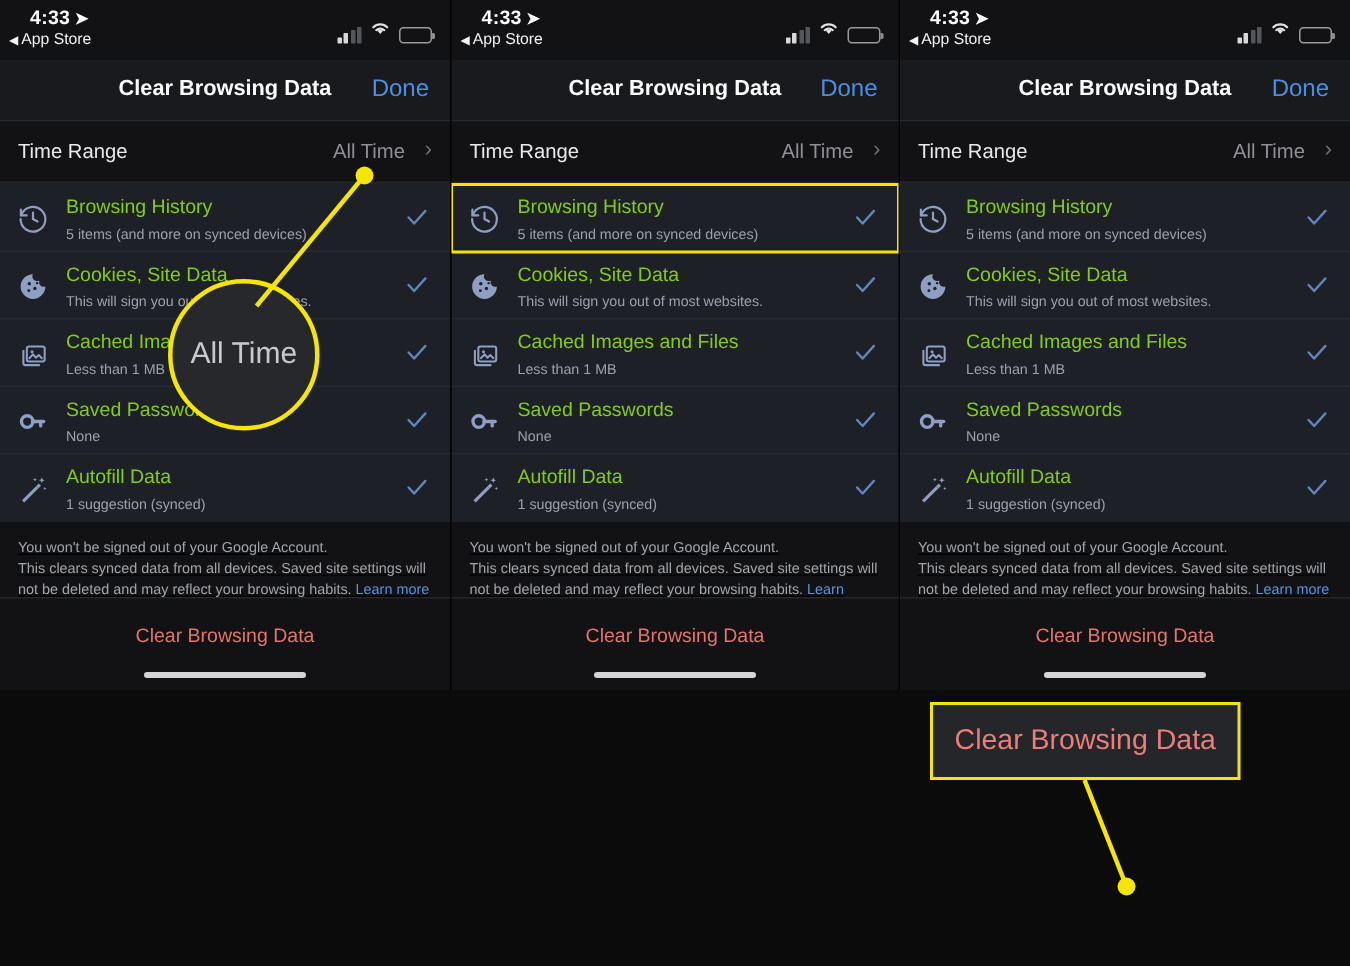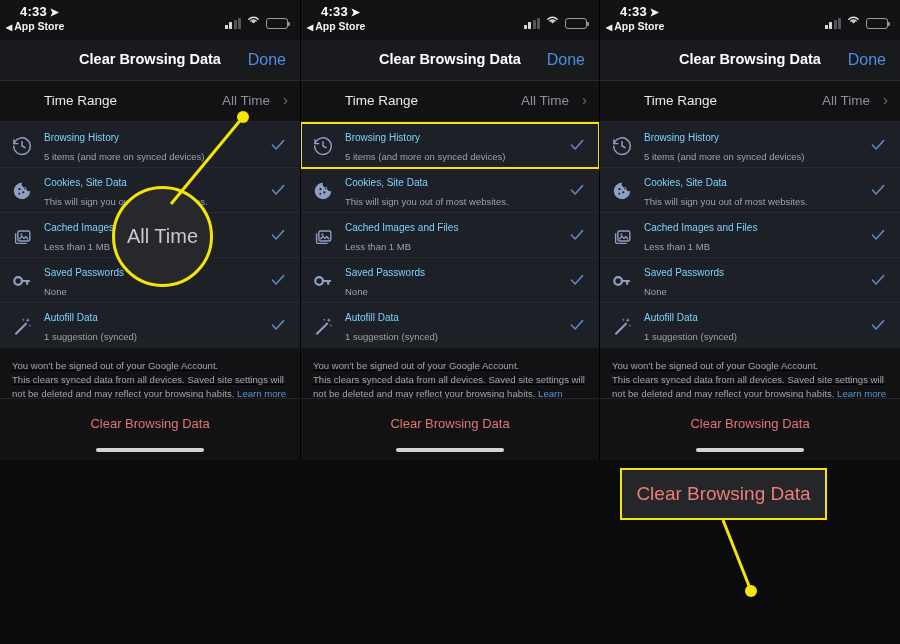--- a/index.html
+++ b/index.html
@@ -24,21 +24,21 @@
     position: relative; height: 40px; background: #121214;
     color: #ffffff;
   }
   .sb-time {
     position: absolute; left: 20px; top: 4px;
     font-size: 13px; font-weight: bold; letter-spacing: .2px;
   }
   .sb-loc { display:inline-block; margin-left: 3px; font-size: 11px; transform: rotate(0deg); }
   .sb-back {
     position: absolute; left: 6px; top: 20px;
-    font-size: 10.5px; font-weight: bold; color: #f2f2f2;
+    font-size: 10.5px; font-weight: normal; color: #f2f2f2;
   }
   .sb-back .tri { font-size: 8px; margin-right: 2px; }
   .sb-right {
     position: absolute; right: 12px; top: 11px;
     display: flex; align-items: flex-end; gap: 5px;
   }
   .sig { display: flex; align-items: flex-end; gap: 1.5px; height: 11px; }
   .sig i { display: block; width: 3px; background: #d8d8d8; border-radius: .5px; }
   .sig i:nth-child(1){ height: 4px; }
   .sig i:nth-child(2){ height: 7px; }
@@ -68,21 +68,21 @@
     font-size: 16px; color: #4b8fe0;
   }
 
   
   .timerow {
     position: relative; height: 41px; background: #121214;
     border-bottom: 1px solid #232529;
   }
   .tr-label {
     position: absolute; left: 12px; top: 12px;
-    font-size: 13.5px; color: #e9e9ea; margin-left: 32px;
+    font-size: 13.5px; color: #e9e9ea;
   }
   .tr-value {
     position: absolute; right: 30px; top: 12px;
     font-size: 13.5px; color: #8e9096;
   }
   .tr-chev {
     position: absolute; right: 12px; top: 10px;
     font-size: 15px; color: #6d7076; font-weight: 300;
   }
 
@@ -92,21 +92,21 @@
     position: relative; height: 45px;
     border-bottom: 1px solid #262a31;
   }
   .row:last-child { border-bottom: none; }
   .row .ic {
     position: absolute; left: 11px; top: 12px;
     width: 22px; height: 22px; color: #8f9fc4;
   }
   .row .ic svg { display: block; width: 22px; height: 22px; }
   .row .txt { position: absolute; left: 44px; top: 7px; right: 40px; }
-  .row .t1 { font-size: 10px; color: #7dd3fc; line-height: 15px; }
+  .row .t1 { font-size: 13px; color: #84cc16; line-height: 15px; }
   .row .t2 { font-size: 9.5px; color: #9ea1a8; line-height: 14px; margin-top: 5px; }
   .row .chk {
     position: absolute; right: 14px; top: 14px;
     width: 16px; height: 16px; color: #5f86bd;
   }
   .row .chk svg { display: block; width: 16px; height: 16px; }
 
   .row.hl {
     outline: 2.5px solid #f5e500; outline-offset: -1px;
     background: #1d2026; z-index: 5;

